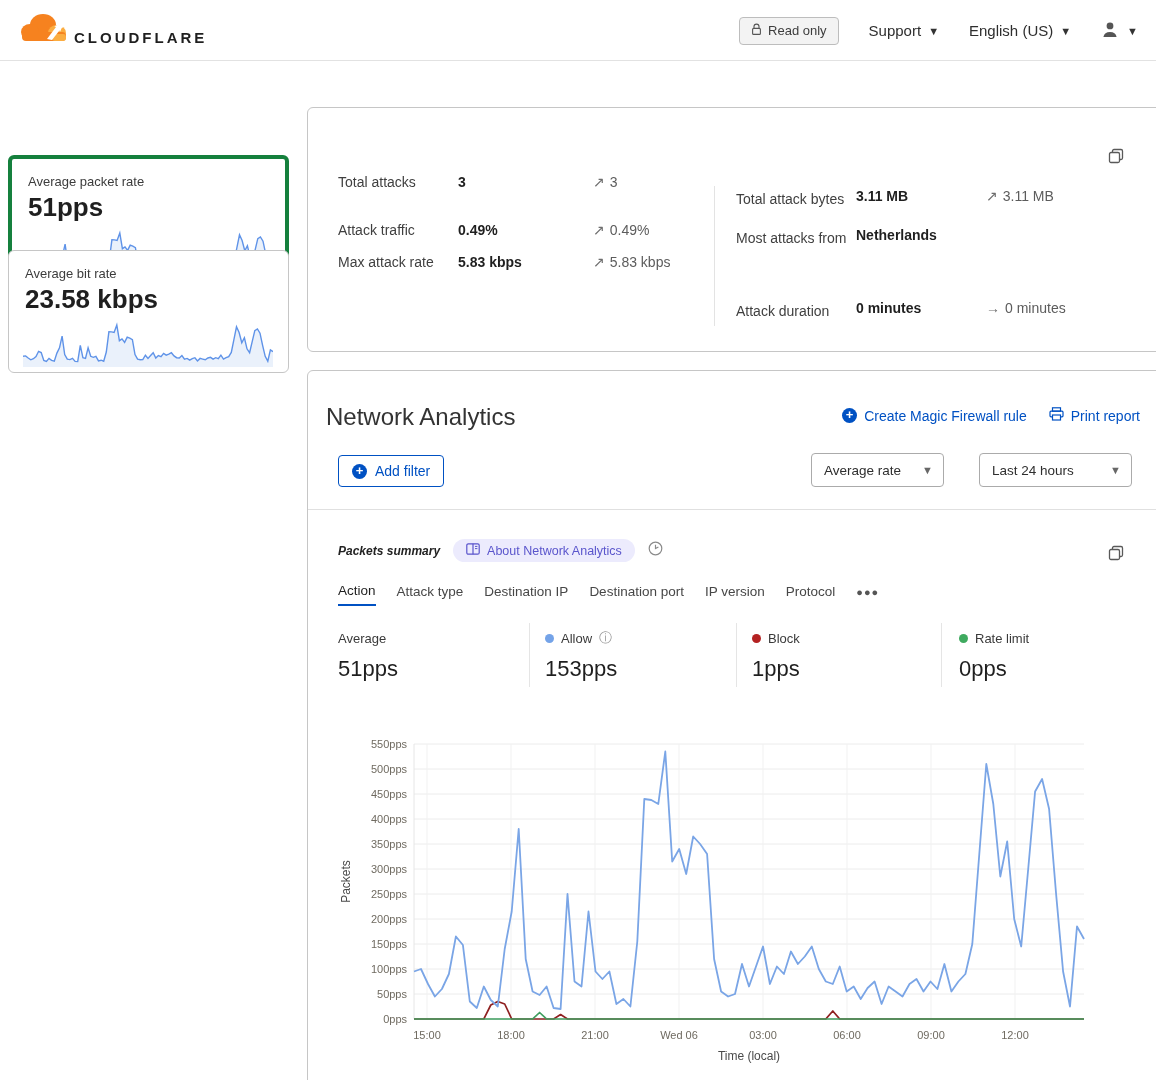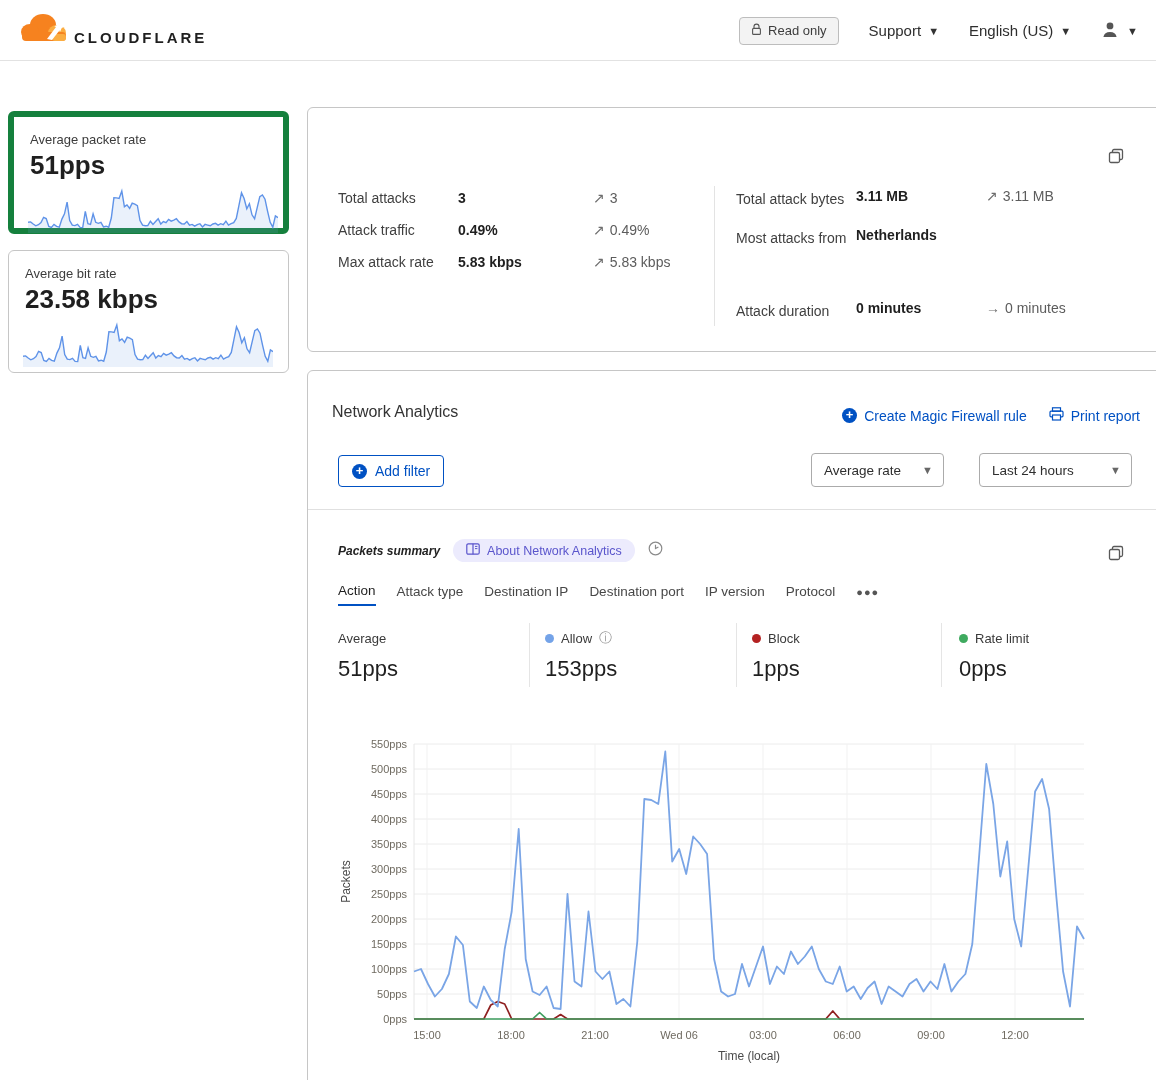--- a/index.html
+++ b/index.html
@@ -14,21 +14,21 @@
   .hdr-right { position:absolute; right:18px; top:0; height:61px; display:flex; align-items:center; gap:30px; }
   .readonly-badge { display:flex; align-items:center; gap:6px; background:#f3f3f3; border:1px solid #bdbdbd;
     border-radius:4px; padding:5px 11px; font-size:13px; color:#3d3d3d;text-align:center; }
   .hdr-menu { display:flex; align-items:center; gap:7px; font-size:15px; color:#2e2e2e; cursor:pointer; }
   .caret { font-size:11px; color:#333; }
   .user-menu { display:flex; align-items:center; gap:8px; }
 
   
   .rate-card { position:absolute; left:8px; width:281px; height:123px; background:#fff;
     border:1px solid #c6c6c6; border-radius:6px; cursor:pointer; }
-  .rate-card.selected { border:6px solid #15803d; }
+  .rate-card.selected { border:4px solid #15803d;margin-top:44px; }
   .rate-card .rc-label { position:absolute; left:16px; top:15px; font-size:13px; color:#3c3c3c; }
   .rate-card .rc-value { position:absolute; left:16px; top:33px; font-size:26px; font-weight:600; color:#1f1f1f; }
   .rate-card svg { position:absolute; left:14px; top:70px; }
 
   
   .panel { position:absolute; left:307px; width:860px; background:#fff;
     border:1px solid #c6c6c6; border-radius:6px; }
   .summary-card { top:107px; height:245px; }
   .na-card { top:370px; height:740px; }
 
@@ -40,21 +40,21 @@
   .stat-value { font-weight:700; color:#1f1f1f; }
   .stat-trend { color:#5c5c5c; }
   .trend-ic { color:#6e6e6e; margin-right:5px; }
   .lrow .stat-label { width:120px; }
   .lrow .stat-value { width:135px; }
   .rrow .stat-label { width:120px; line-height:1.7; }
   .rrow .stat-value { width:130px; }
   .v-div { position:absolute; width:1px; background:#e3e3e3; }
 
   
-  .na-title { position:absolute; left:24px; top:32px; font-size:16px; color:#333; }
+  .na-title { position:absolute; left:18px; top:32px; font-size:24px; color:#333; }
   .na-links { position:absolute; right:26px; top:36px; display:flex; gap:22px; align-items:center; }
   .blue-link { display:flex; align-items:center; gap:7px; color:#0051c3; font-size:14px; cursor:pointer; }
   .plus-circle { width:15px; height:15px; border-radius:50%; background:#0051c3; color:#fff;
     font-size:13px; line-height:14px; text-align:center; font-weight:700; display:inline-block; }
   .add-filter { position:absolute; left:30px; top:84px; display:flex; align-items:center; gap:8px;
     border:1px solid #0051c3; border-radius:4px; background:#fff; color:#0051c3;
     font-size:14px; padding:7px 13px; cursor:pointer; font-family:inherit; }
   .select-box { position:absolute; top:82px; height:34px; border:1px solid #ababab; border-radius:4px;
     background:#fff; display:flex; align-items:center; justify-content:space-between;
     padding:0 10px 0 12px; font-size:13.5px; color:#2e2e2e; cursor:pointer; }
@@ -152,21 +152,21 @@
 </div>
 
 <div class="panel summary-card">
   <span class="copy-btn sum-copy">
     <svg width="16" height="16" viewBox="0 0 16 16">
       <rect x="4.5" y="1.5" width="10" height="10" rx="1.5" fill="#fff" stroke="#595959" stroke-width="1.3"></rect>
       <rect x="1.5" y="4.5" width="10" height="10" rx="1.5" fill="#fff" stroke="#595959" stroke-width="1.3"></rect>
     </svg>
   </span>
 
-  <div class="stat-row lrow" style="left:30px; top:82px;">
+  <div class="stat-row lrow" style="left:30px; top:66px;">
     <span class="stat-label">Total attacks</span>
     <span class="stat-value">3</span>
     <span class="stat-trend"><span class="trend-ic">↗</span><span>3</span></span>
   </div>
   <div class="stat-row lrow" style="left:30px; top:114px;">
     <span class="stat-label">Attack traffic</span>
     <span class="stat-value">0.49%</span>
     <span class="stat-trend"><span class="trend-ic">↗</span><span>0.49%</span></span>
   </div>
   <div class="stat-row lrow" style="left:30px; top:146px;">

